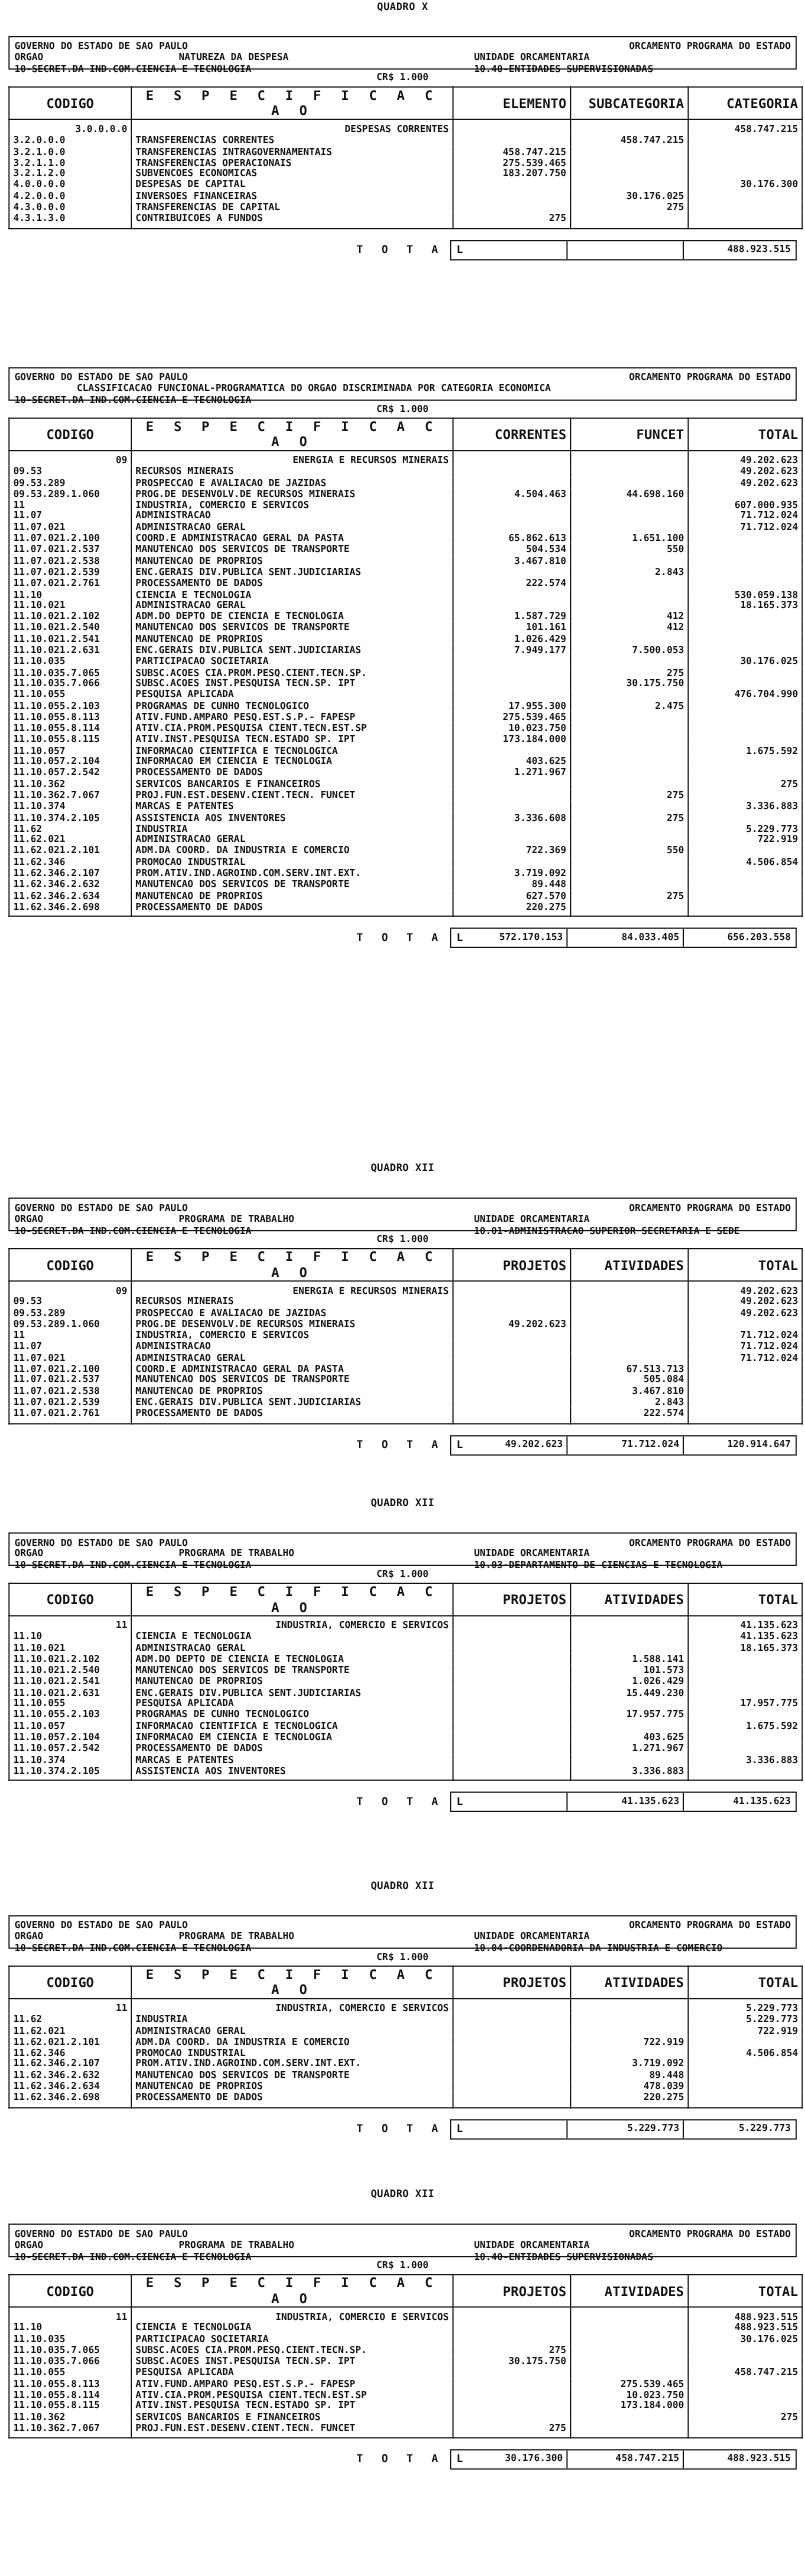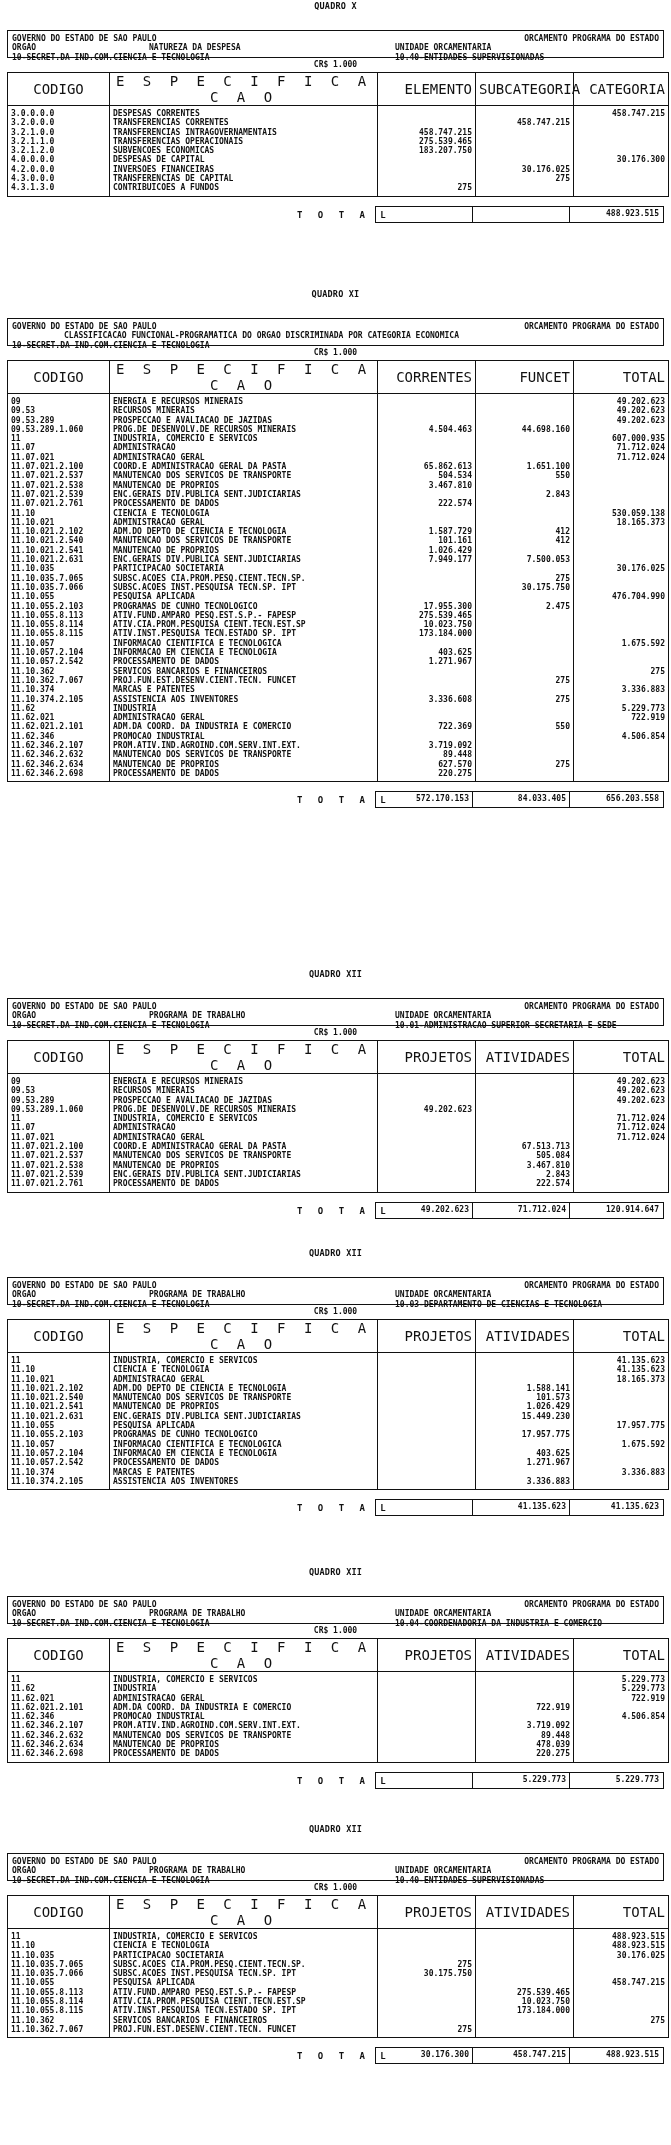--- a/index.html
+++ b/index.html
@@ -6,23 +6,23 @@
   body { width:671px; height:2145px; position:relative; overflow:hidden;
          font-family:"DejaVu Sans Mono","Liberation Mono",monospace; color:#111; }
   .sheet { position:relative; width:671px; }
   .quadro { position:absolute; left:0; width:671px; }
   .q-title { text-align:center; font-weight:bold; font-size:8.5px; letter-spacing:0.2px; height:12px; line-height:12px; }
   .hdr { margin:0 7px; border:1.5px solid #111; padding:3px 4px; font-size:8px; font-weight:bold; line-height:9.4px; position:relative; height:28px; box-sizing:border-box; }
   .hdr-line { position:relative; height:9.4px; white-space:nowrap; }
   .hdr-line span { position:absolute; top:0; }
   .currency { text-align:center; margin:0 7px; font-size:8px; font-weight:bold; height:14px; line-height:14px; }
   table.grid { margin:0 7px; width:657px; border-collapse:collapse; font-size:8px; font-weight:bold; table-layout:fixed; }
-  table.grid th { border:1.5px solid #111; height:16px; font-weight:normal; font-size:14px; padding:0 3px; }
+  table.grid th { border:1.5px solid #111; height:16px; font-weight:bold; font-size:11px; padding:0 3px; }
   table.grid td { border-left:1.5px solid #111; border-right:1.5px solid #111; padding:0 3px; height:9.3px; line-height:9.3px; white-space:nowrap; overflow:hidden; }
-  table.grid tbody tr:first-child td { padding-top:3px; }
+  table.grid tbody tr:first-child td { padding-top:3px;text-align:right; }
   table.grid tbody tr:last-child td { padding-bottom:3px; border-bottom:1.5px solid #111;margin-left:21px; }
   th.c1, td.c1 { width:95px; }
   th.c2, td.c2 { width:261px; }
   th.c3, td.c3, th.c4, td.c4 { width:91px; }
   th.c5, td.c5 { width:88px; }
   th.c1 { text-align:center; }
   th.c2 { text-align:center; letter-spacing:5px; }
   th.num, td.num { text-align:right; }
   .total-row { position:relative; height:20px; margin-top:9px; }
   .total-label { position:absolute; left:297px; top:4px; font-weight:bold; font-size:9px; letter-spacing:5px; }
@@ -134,21 +134,20 @@
       <div class="total-row">
         <div class="total-label">T O T A L</div>
         <div class="total-box">
           <div class="t3"></div>
           <div class="t4"></div>
           <div class="t5">488.923.515</div>
         </div>
       </div>
     </div>
   <div class="quadro" style="top:288px">
-      <div class="q-title">QUADRO XI</div>
       <div style="height: 18px;"></div>
       <div class="hdr">
         <div class="hdr-line">
           <span style="left: 0px;">GOVERNO DO ESTADO DE SAO PAULO</span>
           <span style="right: 0px;">ORCAMENTO PROGRAMA DO ESTADO</span>
         </div>
         <div class="hdr-line">
           <span style="left: 52px;">CLASSIFICACAO FUNCIONAL-PROGRAMATICA DO ORGAO DISCRIMINADA POR CATEGORIA ECONOMICA</span>
         </div>
         <div class="hdr-line">

